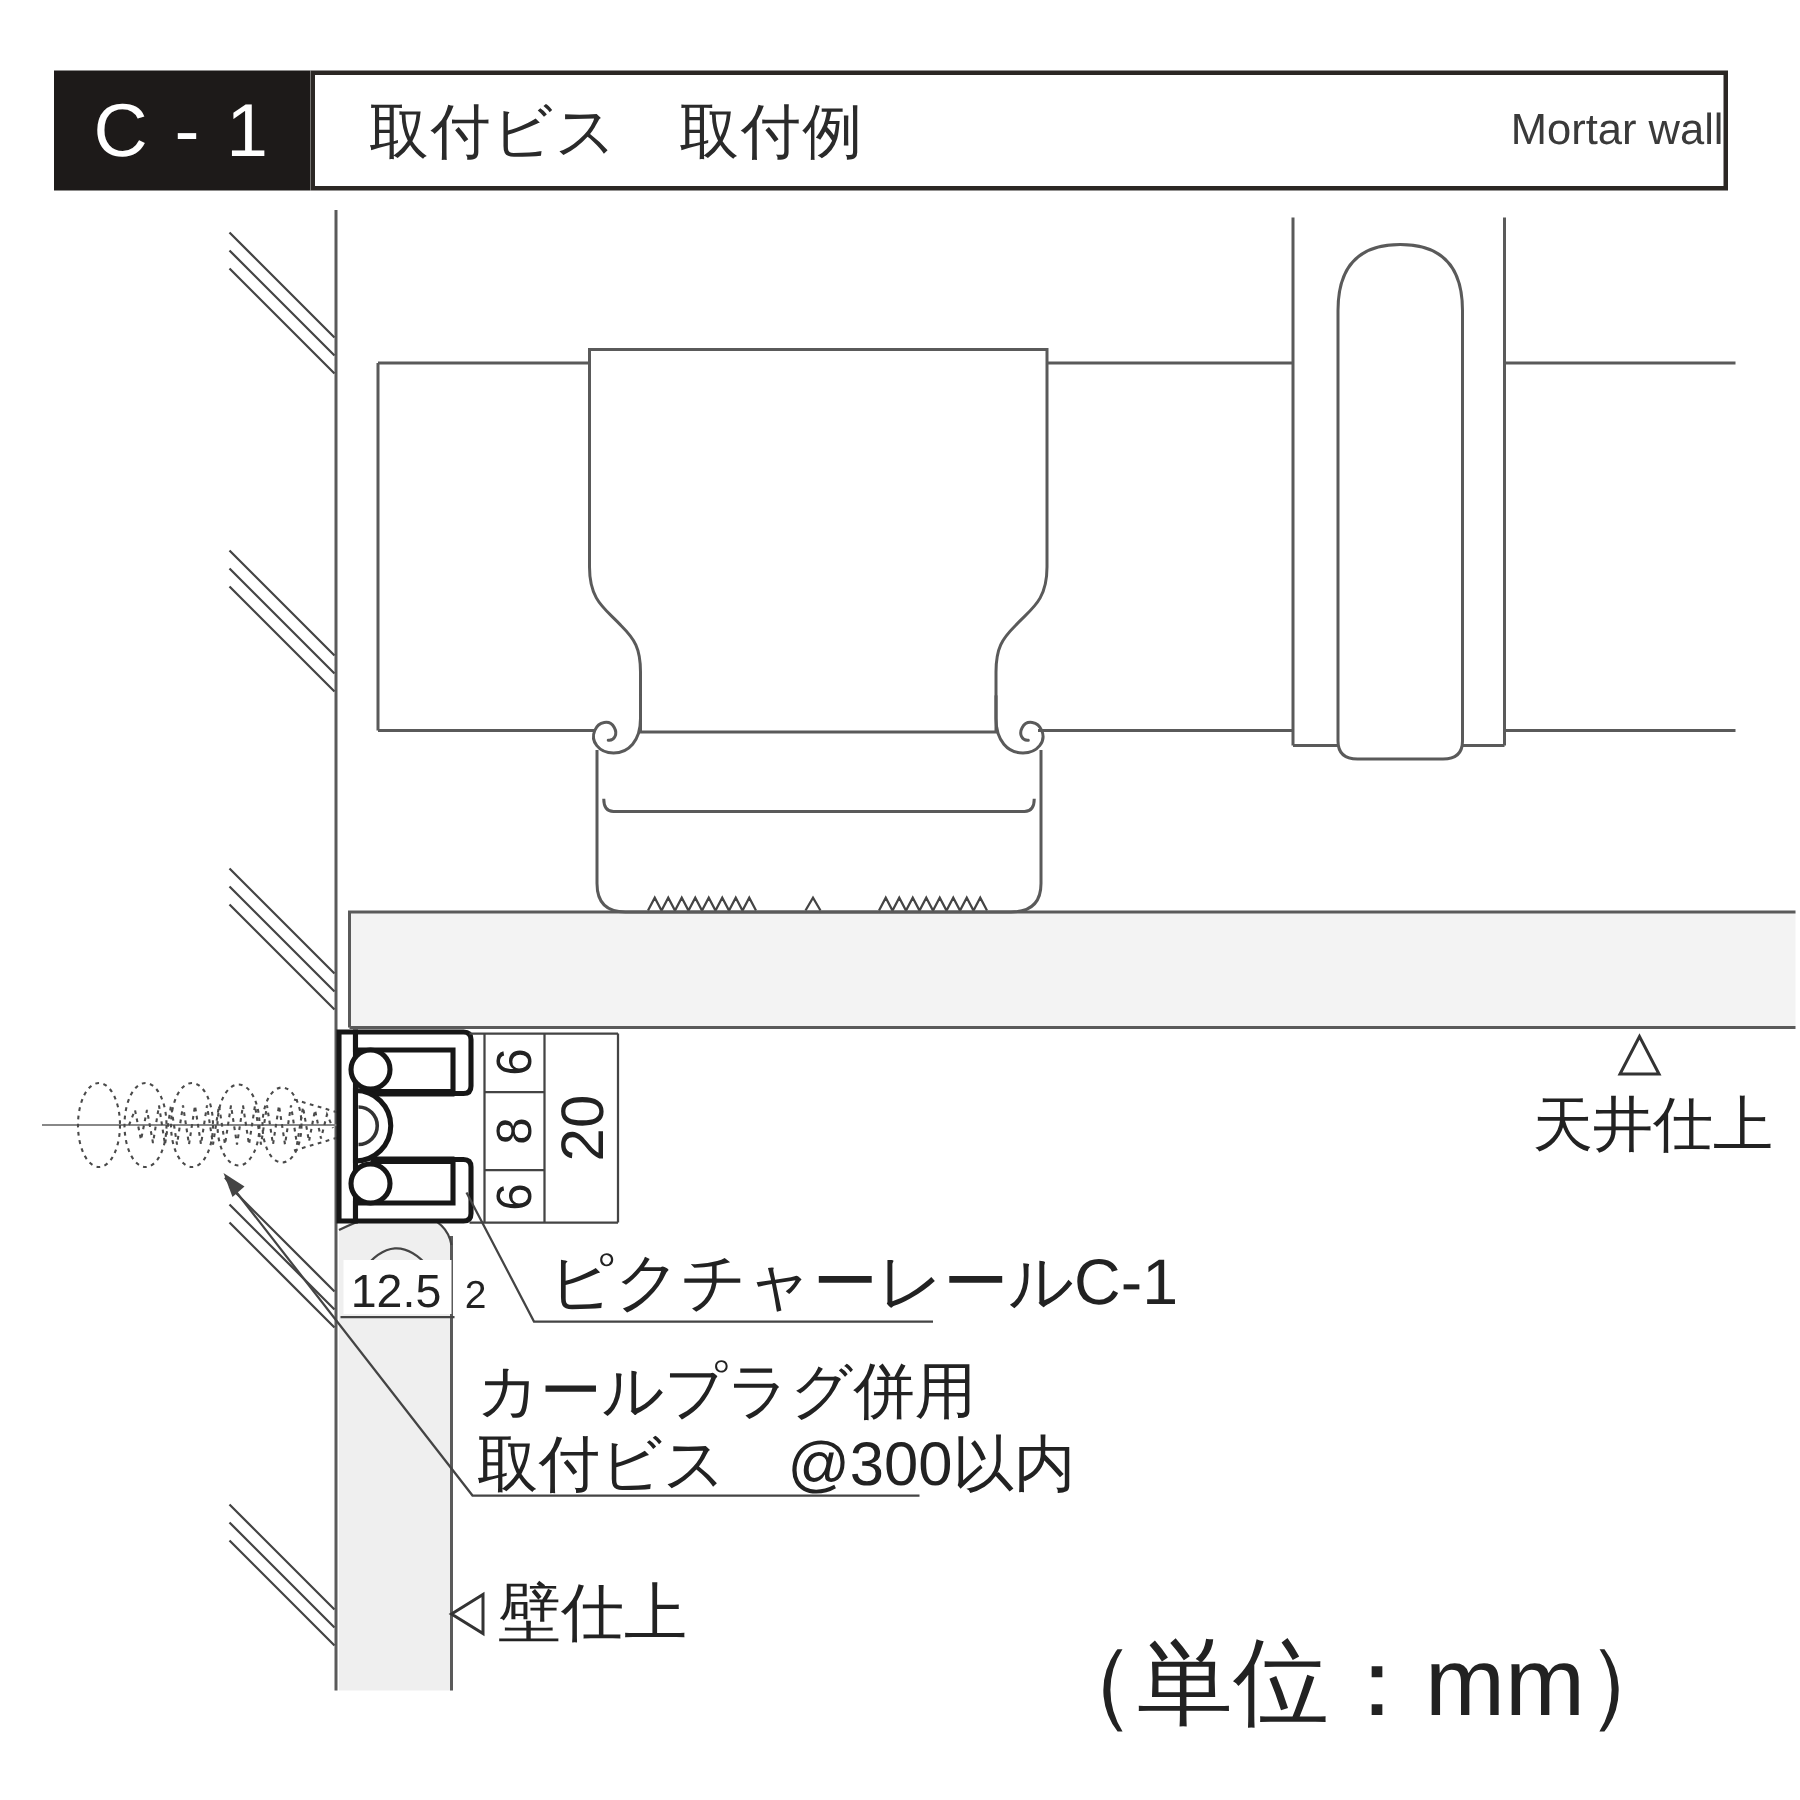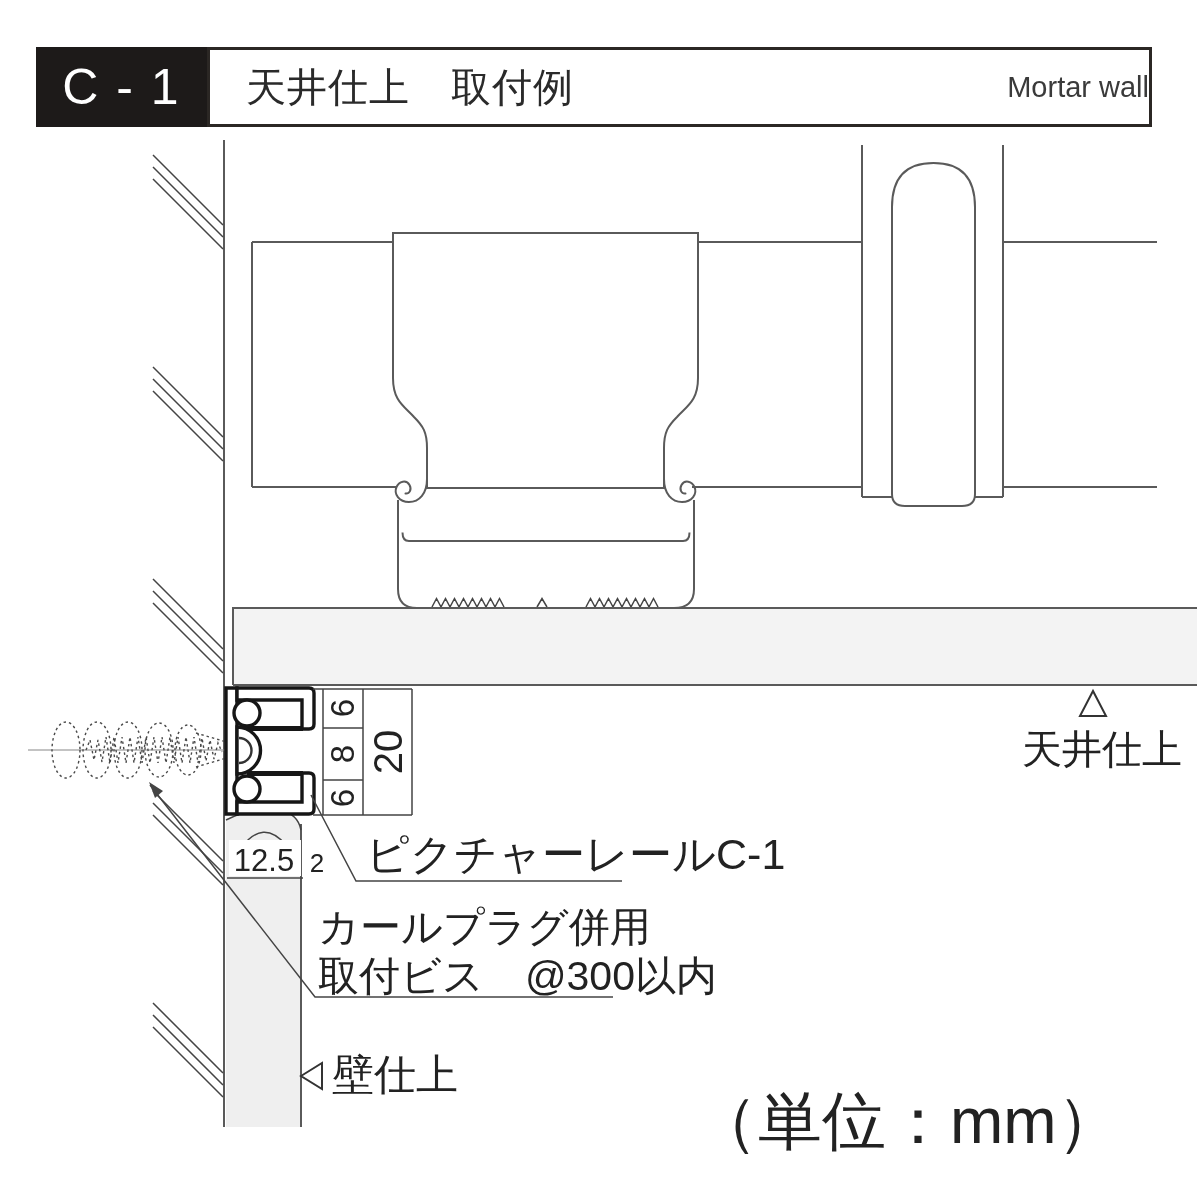--- a/index.html
+++ b/index.html
@@ -22,21 +22,21 @@
   .dot {stroke:#4a4a4a;stroke-width:1.4;fill:none;stroke-dasharray:2.5 3;}
 </style>
 </head>
 <body>
 
 <div id="page">
 
   <div id="hdr">
     <div class="code">C - 1</div>
     <div class="bar">
-      <span class="jp">天井仕上　取付例</span>
+      <span class="jp">取付ビス　取付例</span>
       <span class="en">Mortar wall</span>
     </div>
   </div>
 
   <svg width="1200" height="1200" viewBox="0 0 1200 1200">
 
     <path d="M233,608 H1197 V685 H233 Z" fill="#f3f3f3"></path>
     <path d="M226,820 Q258,804 280,810 Q298,814 301,830 L301,1127 L226,1127 Z" fill="#efefef"></path>
 
     <g>

